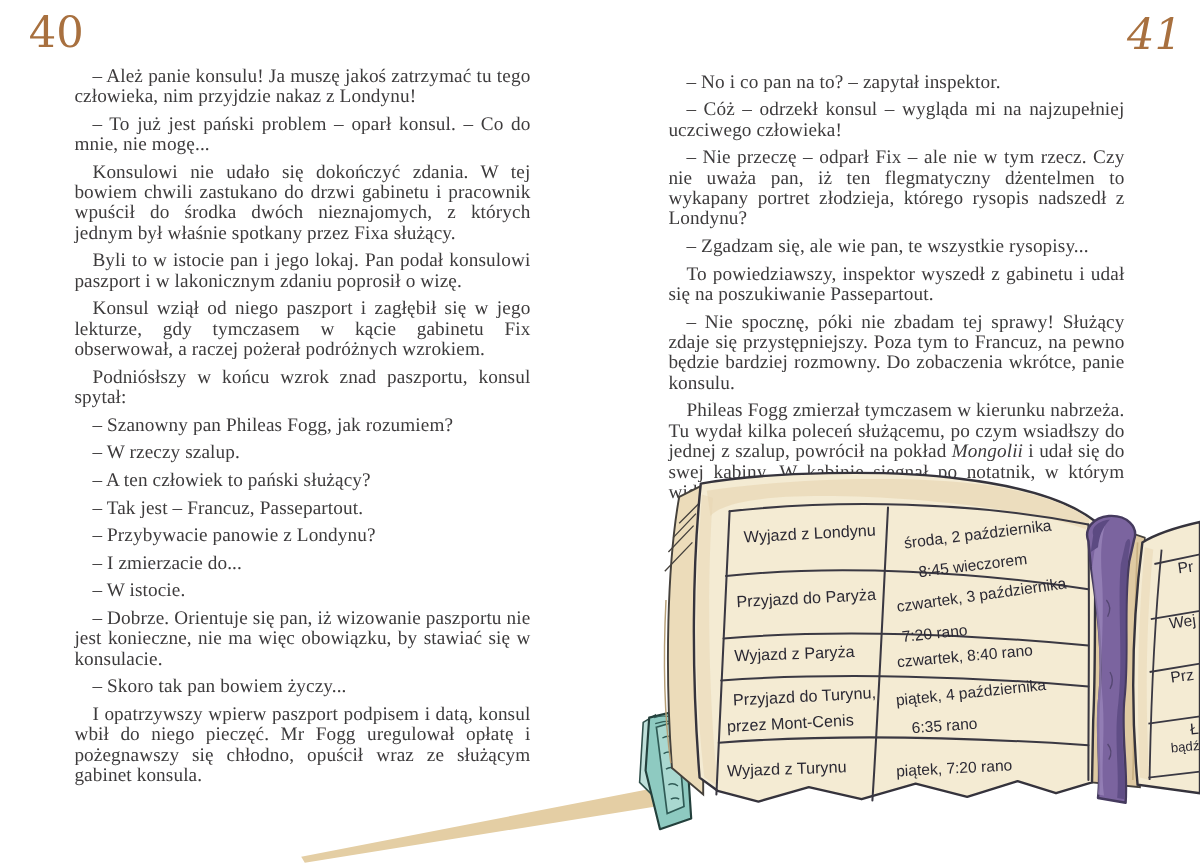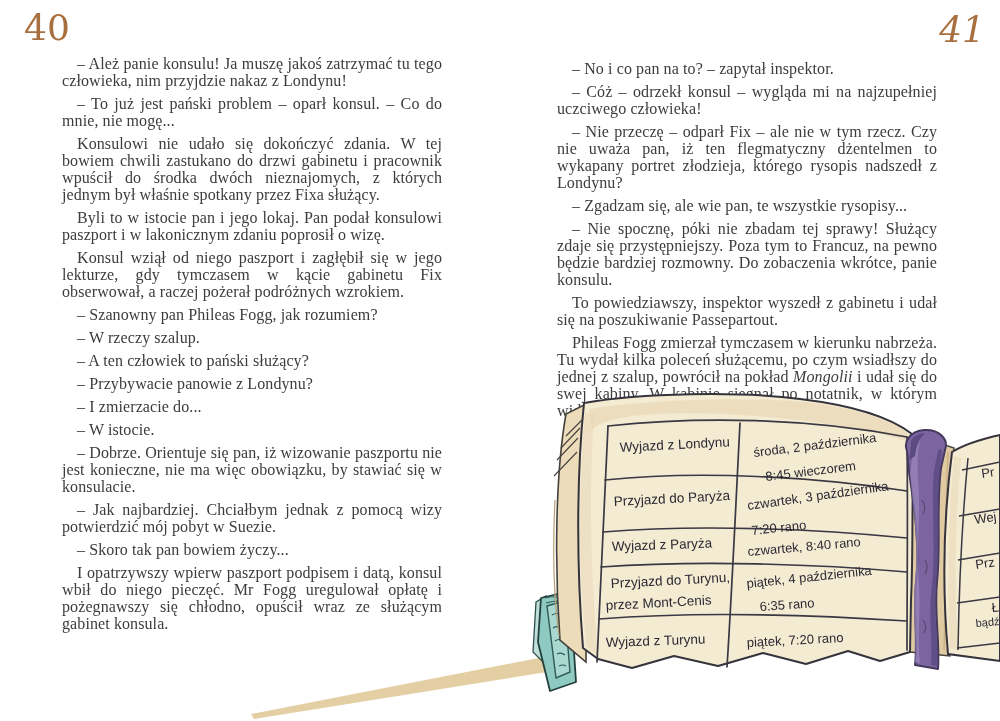--- a/index.html
+++ b/index.html
@@ -46,39 +46,40 @@
 
   <div class="page-num left">40</div>
   <div class="page-num right">41</div>
 
   <div class="text-col col-left">
     <p>– Ależ panie konsulu! Ja muszę jakoś zatrzymać tu tego człowieka, nim przyjdzie nakaz z Londynu!</p>
     <p>– To już jest pański problem – oparł konsul. – Co do mnie, nie mogę...</p>
     <p>Konsulowi nie udało się dokończyć zdania. W tej bowiem chwili zastukano do drzwi gabinetu i pracownik wpuścił do środka dwóch nieznajomych, z których jednym był właśnie spotkany przez Fixa służący.</p>
     <p>Byli to w istocie pan i jego lokaj. Pan podał konsulowi paszport i w lakonicznym zdaniu poprosił o wizę.</p>
     <p>Konsul wziął od niego paszport i zagłębił się w jego lekturze, gdy tymczasem w kącie gabinetu Fix obserwował, a raczej pożerał podróżnych wzrokiem.</p>
+    <p>Podniósłszy w końcu wzrok znad paszportu, konsul spytał:</p>
     <p>– Szanowny pan Phileas Fogg, jak rozumiem?</p>
     <p>– W rzeczy szalup.</p>
     <p>– A ten człowiek to pański służący?</p>
+    <p>– Tak jest – Francuz, Passepartout.</p>
     <p>– Przybywacie panowie z Londynu?</p>
     <p>– I zmierzacie do...</p>
     <p>– W istocie.</p>
     <p>– Dobrze. Orientuje się pan, iż wizowanie paszportu nie jest konieczne, nie ma więc obowiązku, by stawiać się w konsulacie.</p>
-    <p>– Jak najbardziej. Chciałbym jednak z pomocą wizy potwierdzić mój pobyt w Suezie.</p>
     <p>– Skoro tak pan bowiem życzy...</p>
     <p>I opatrzywszy wpierw paszport podpisem i datą, konsul wbił do niego pieczęć. Mr Fogg uregulował opłatę i pożegnawszy się chłodno, opuścił wraz ze służącym gabinet konsula.</p>
   </div>
 
   <div class="text-col col-right">
     <p>– No i co pan na to? – zapytał inspektor.</p>
     <p>– Cóż – odrzekł konsul – wygląda mi na najzupełniej uczciwego człowieka!</p>
     <p>– Nie przeczę – odparł Fix – ale nie w tym rzecz. Czy nie uważa pan, iż ten flegmatyczny dżentelmen to wykapany portret złodzieja, którego rysopis nadszedł z Londynu?</p>
     <p>– Zgadzam się, ale wie pan, te wszystkie rysopisy...</p>
+    <p>To powiedziawszy, inspektor wyszedł z gabinetu i udał się na poszukiwanie Passepartout.</p>
     <p>– Nie spocznę, póki nie zbadam tej sprawy! Służący zdaje się przystępniejszy. Poza tym to Francuz, na pewno będzie bardziej rozmowny. Do zobaczenia wkrótce, panie konsulu.</p>
-    <p>To powiedziawszy, inspektor wyszedł z gabinetu i udał się na poszukiwanie Passepartout.</p>
     <p>
       <span>Phileas Fogg zmierzał tymczasem w kierunku nabrzeża. Tu wydał kilka poleceń służącemu, po czym wsiadłszy do jednej z szalup, powrócił na pokład </span><em>Mongolii</em><span> i udał się do swej kabiny. W kabinie sięgnął po notatnik, w którym widniało co następuje:</span>
     </p>
   </div>
 
   <svg class="illu" viewBox="0 0 1000 721" aria-hidden="true">
 
     <polygon points="251,714 549,656 553,671 254,719" fill="#e4cea4"></polygon>
 
     <g>

